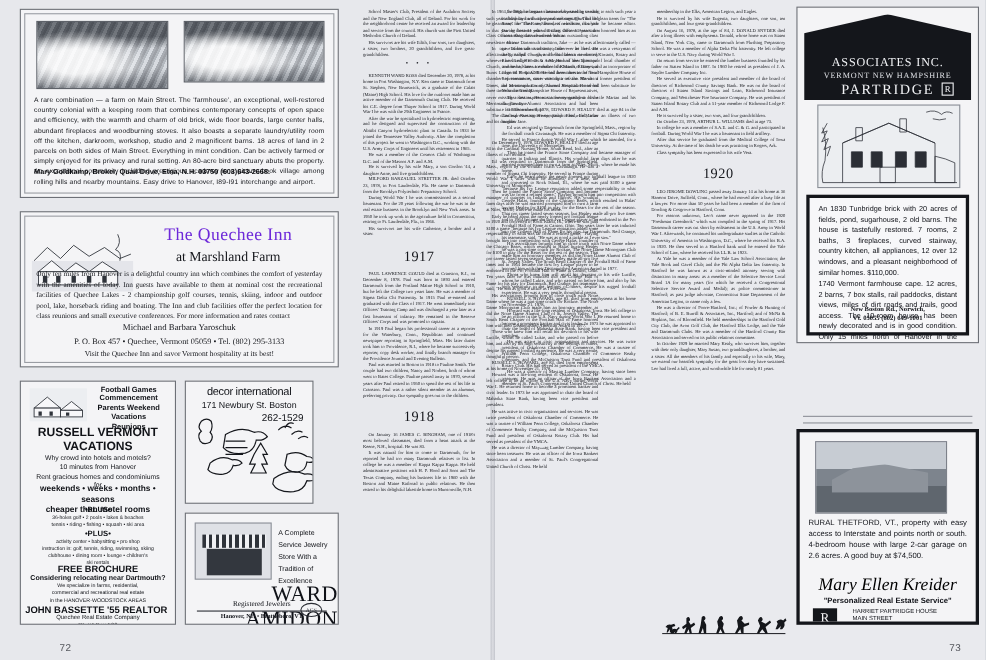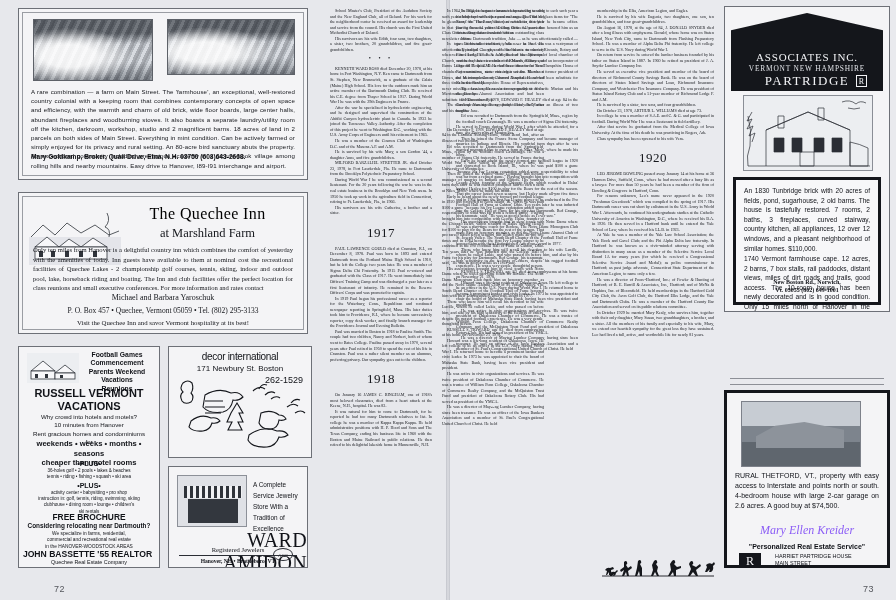--- a/index.html
+++ b/index.html
@@ -78,21 +78,21 @@
   
   #ad-inn { left: 18px; top: 192px; width: 290px; height: 142px; }
   #inn-sketch {
     position:absolute; left:10px; top:10px; width:92px; height:62px;
     background:
       linear-gradient(180deg,#f4f4f6 0 55%, #e4e5ea 55% 100%);
   }
   .inn-title {
     position:absolute; right:12px; top:12px; width:175px;
     text-align:center; font-family:"Liberation Serif", serif;
-    font-size:16px; color:#000000; letter-spacing:.4px;
+    font-size:16px; color:#6d28d9; letter-spacing:.4px;
   }
   .inn-sub {
     position:absolute; right:12px; top:33px; width:175px;
     text-align:center; font-family:"Liberation Serif", serif;
     font-size:12.5px; color:#14161b;
   }
   #inn-body {
     position:absolute; left:14px; right:14px; top:52px;
     font-family:"Liberation Serif", serif;
     font-size:6.6px; line-height:9.6px; color:#15171c; text-align:justify;
@@ -140,21 +140,21 @@
   #qv-list1 { position:absolute; left:4px; right:4px; top:121px; font-size:4.6px; line-height:6.2px;}
   #qv-plus2 { position:absolute; left:4px; right:4px; top:135px; font-size:7px; font-weight:bold;}
   #qv-list2 { position:absolute; left:4px; right:4px; top:143px; font-size:4.6px; line-height:6.2px;}
   #qv-bro   { position:absolute; left:4px; right:4px; top:165px; font-size:8.4px; font-weight:bold;}
   #qv-relo  { position:absolute; left:4px; right:4px; top:175px; font-size:6.4px; font-weight:bold;}
   #qv-spec  { position:absolute; left:4px; right:4px; top:184px; font-size:4.8px; line-height:6.4px;}
   #qv-realtor{position:absolute; left:2px; right:5px; top:202px; font-size:8.6px; font-weight:bold;}
   #qv-co    { position:absolute; left:4px; right:4px; top:212px; font-size:5.4px; line-height:7px;}
 
   
-  #ad-decor { left: 168px; top: 346px; width: 144px; height: 112px; }
+  #ad-decor { left: 168px; top: 346px; width: 117px; height: 112px; }
   #decor-name {
     position:absolute; left:4px; right:4px; top:4px; text-align:center;
     font-family:"Liberation Sans", sans-serif; font-size:10px; color:#111318;
     letter-spacing:-.3px;
   }
   #decor-addr {
     position:absolute; left:4px; right:4px; top:17px; text-align:center;
     font-family:"Liberation Sans", sans-serif; font-size:8px; color:#111318;
   }
   #decor-phone {
@@ -306,21 +306,21 @@
     background:#8d939b; clip-path: polygon(0% 55%, 22% 14%, 55% 0%, 100% 30%, 100% 100%, 0% 100%);
   }
   #kreider-body {
     position:absolute; left:8px; right:8px; top:78px;
     font-family:"Liberation Sans", sans-serif; font-size:7px;
     line-height:10px; color:#101218; text-align:justify;
   }
   #kreider-name {
     position:absolute; left:0; right:0; top:130px; text-align:center;
     font-family:"Liberation Serif", serif; font-style:italic;
-    font-size:12px; color:#8b5cf6;
+    font-size:16px; color:#000000;
   }
   #kreider-tag {
     position:absolute; left:0; right:0; top:150px; text-align:center;
     font-family:"Liberation Sans", sans-serif; font-size:7px;
     font-weight:bold; color:#101218;
   }
   #kreider-logo {
     position:absolute; left:12px; top:160px; width:22px; height:16px;
     background:#14161b; color:#f4f4f6; font-family:"Liberation Serif",serif;
     font-size:12px; text-align:center; line-height:16px;

